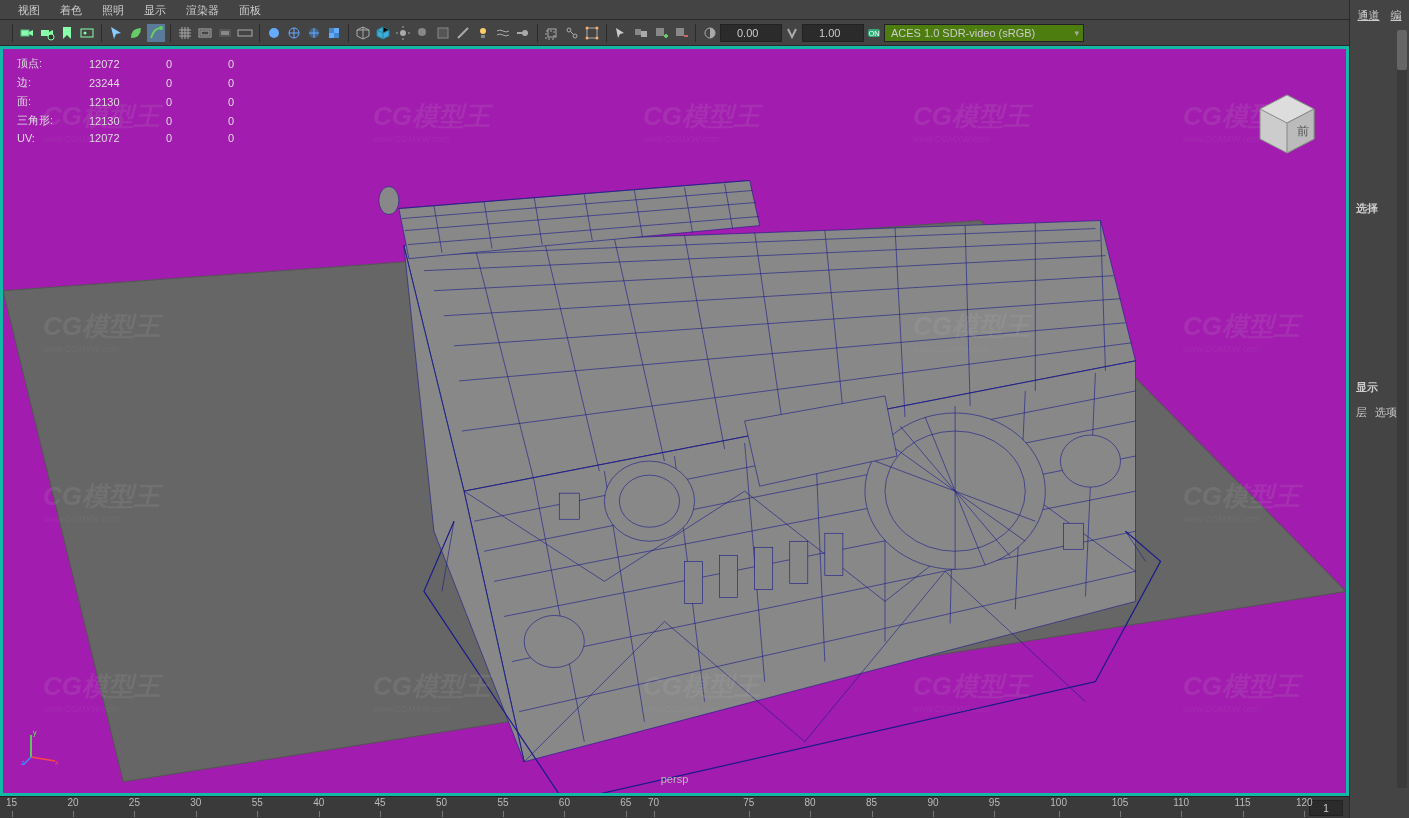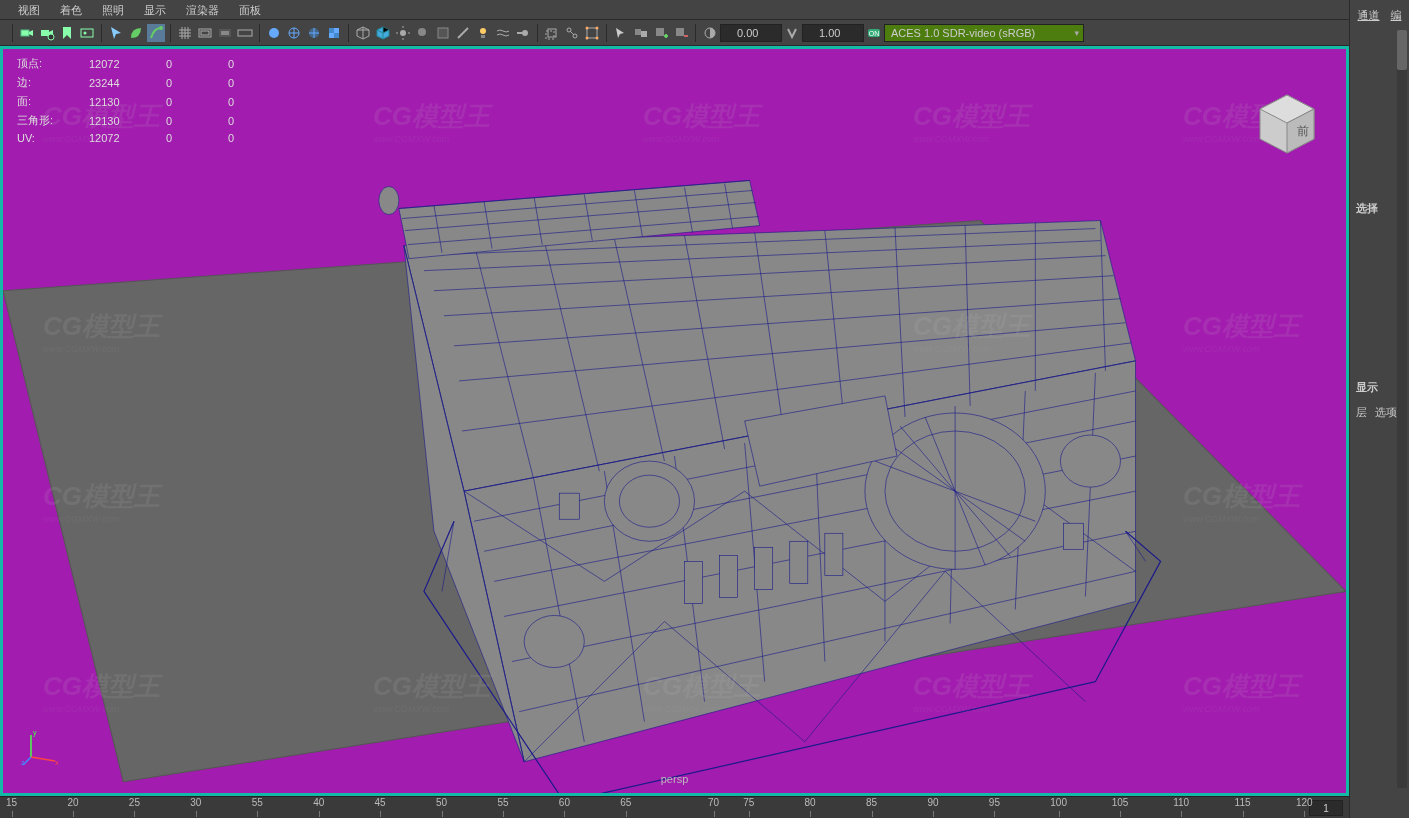--- a/index.html
+++ b/index.html
@@ -592,21 +592,21 @@
       <div class="tick" style="left: 67.4286px;">20</div>
       <div class="tick" style="left: 128.857px;">25</div>
       <div class="tick" style="left: 190.286px;">30</div>
       <div class="tick" style="left: 251.714px;">55</div>
       <div class="tick" style="left: 313.143px; text-align: right;">40</div>
       <div class="tick" style="left: 374.571px;">45</div>
       <div class="tick" style="left: 436px;">50</div>
       <div class="tick" style="left: 497.429px;">55</div>
       <div class="tick" style="left: 558.857px;">60</div>
       <div class="tick" style="left: 620.286px;">65</div>
-      <div class="tick" style="left: 708px;">70</div>
+      <div class="tick" style="left: 648px;">70</div>
       <div class="tick" style="left: 743.143px;">75</div>
       <div class="tick" style="left: 804.571px;">80</div>
       <div class="tick" style="left: 866px;">85</div>
       <div class="tick" style="left: 927.429px;">90</div>
       <div class="tick" style="left: 988.857px;">95</div>
       <div class="tick" style="left: 1050.29px;">100</div>
       <div class="tick" style="left: 1111.71px;">105</div>
       <div class="tick" style="left: 1173.14px;">110</div>
       <div class="tick" style="left: 1234.57px;">115</div>
       <div class="tick" style="left: 1296px;">120</div>

